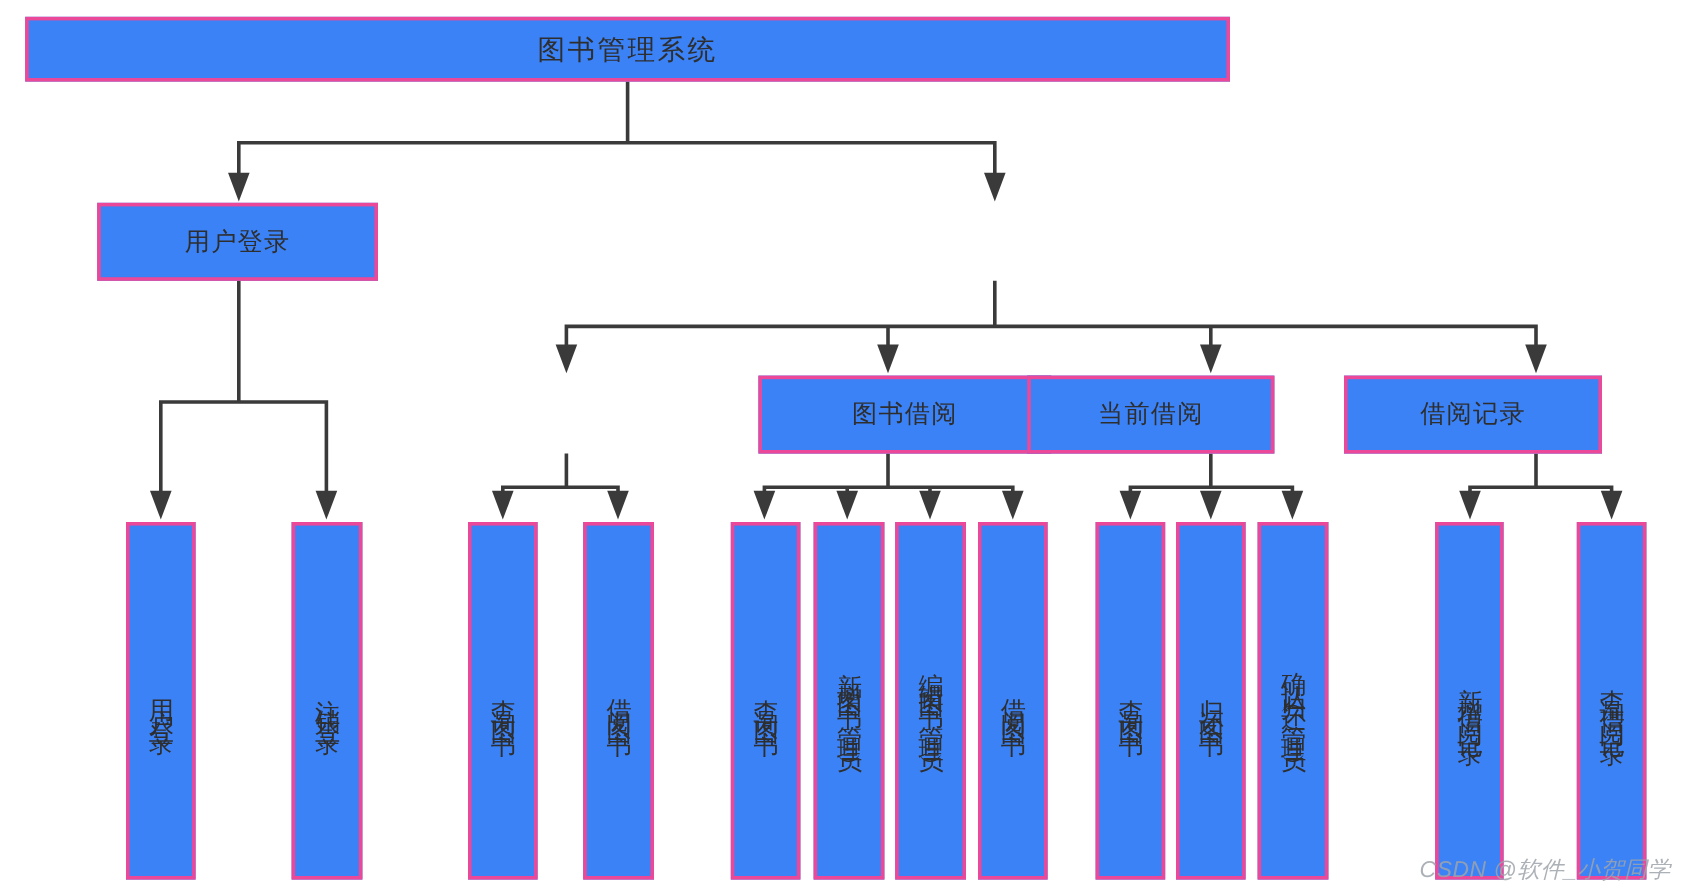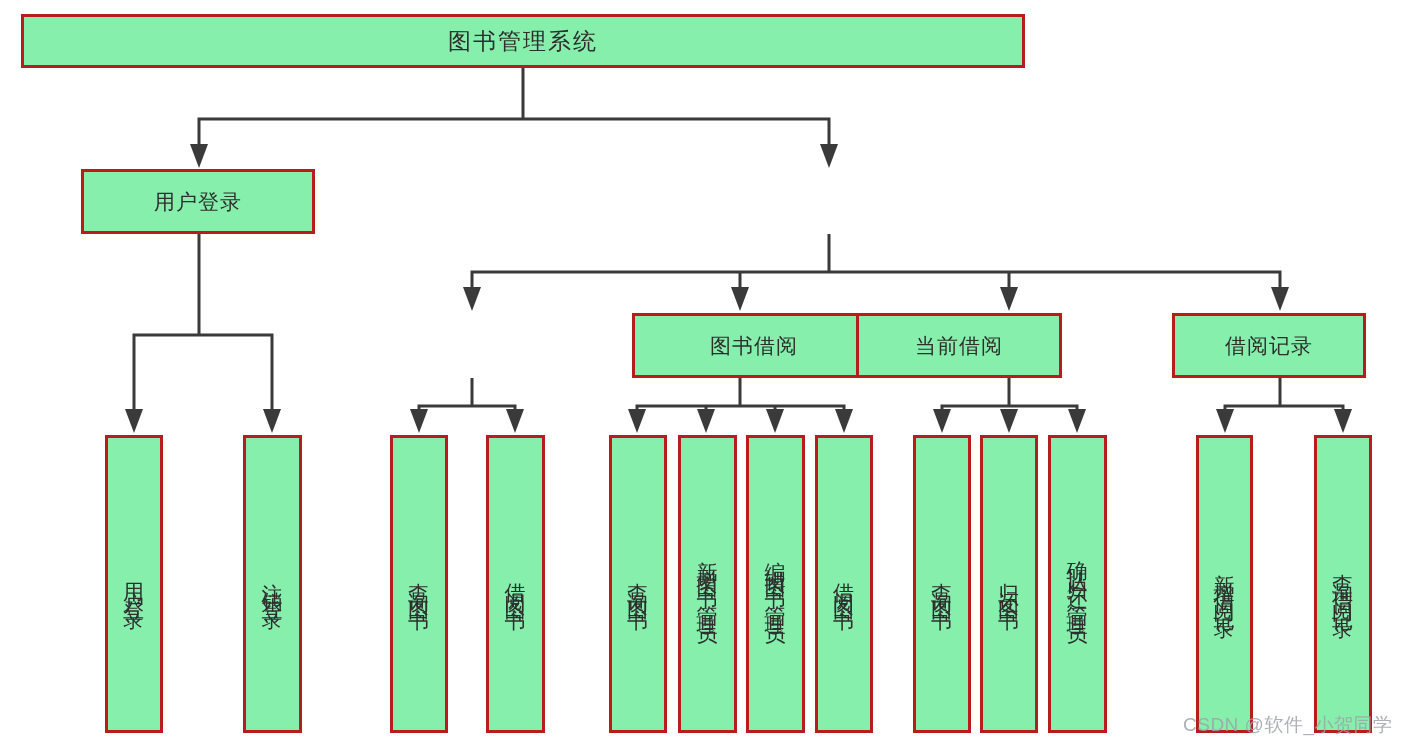--- a/index.html
+++ b/index.html
@@ -20,22 +20,22 @@
     position: absolute;
     left: 0;
     top: 0;
     width: 1405px;
     height: 747px;
     z-index: 1;
   }
   .node {
     position: absolute;
     box-sizing: border-box;
-    border: 3px solid #b91c1c;
-    background: #86efac;
+    border: 3px solid #ec4899;
+    background: #3b82f6;
     display: flex;
     align-items: center;
     justify-content: center;
     z-index: 2;
     color: #2e2e2e;
     text-align: center;
   }
   .node.h {
     font-size: 21px;
     letter-spacing: 1px;
@@ -55,20 +55,21 @@
   }
   .watermark {
     position: absolute;
     left: 1183px;
     top: 712px;
     z-index: 5;
     font-size: 19px;
     color: rgba(158, 163, 170, 0.85);
     white-space: nowrap;
     letter-spacing: 0.5px;
+    font-style: italic;
   }
 </style>
 </head>
 <body>
 
 <div class="canvas">
 
   <svg class="connectors" viewBox="0 0 1405 747" xmlns="http://www.w3.org/2000/svg">
     <defs>
       <path id="arw" d="M -9 0 L 9 0 L 0 24 Z" fill="#3a3a3a"></path>
@@ -105,21 +106,21 @@
     <use href="#arw" transform="translate(1225,409)"></use>
     <use href="#arw" transform="translate(1343,409)"></use>
   </svg>
 
   <div class="node h root" style="left:21px; top:14px; width:1004px; height:54px;">图书管理系统</div>
 
   <div class="node h" style="left:81px; top:169px; width:234px; height:65px;">用户登录</div>
 
   <div class="node h" style="left:632px; top:313px; width:244px; height:65px;">图书借阅</div>
   <div class="node h" style="left:856px; top:313px; width:206px; height:65px;">当前借阅</div>
-  <div class="node h" style="left:1172px; top:313px; width:194px; height:65px;">借阅记录</div>
+  <div class="node h" style="left:1120px; top:313px; width:215px; height:65px;">借阅记录</div>
 
   <div class="node v" style="left:105px; top:435px; width:58px; height:298px;">用户登录</div>
   <div class="node v" style="left:243px; top:435px; width:59px; height:298px;">注销登录</div>
 
   <div class="node v" style="left:390px; top:435px; width:58px; height:298px;">查询图书</div>
   <div class="node v" style="left:486px; top:435px; width:59px; height:298px;">借阅图书</div>
 
   <div class="node v" style="left:609px; top:435px; width:58px; height:298px;">查询图书</div>
   <div class="node v" style="left:678px; top:435px; width:59px; height:298px;">新增图书（管理员）</div>
   <div class="node v" style="left:746px; top:435px; width:59px; height:298px;">编辑图书（管理员）</div>

